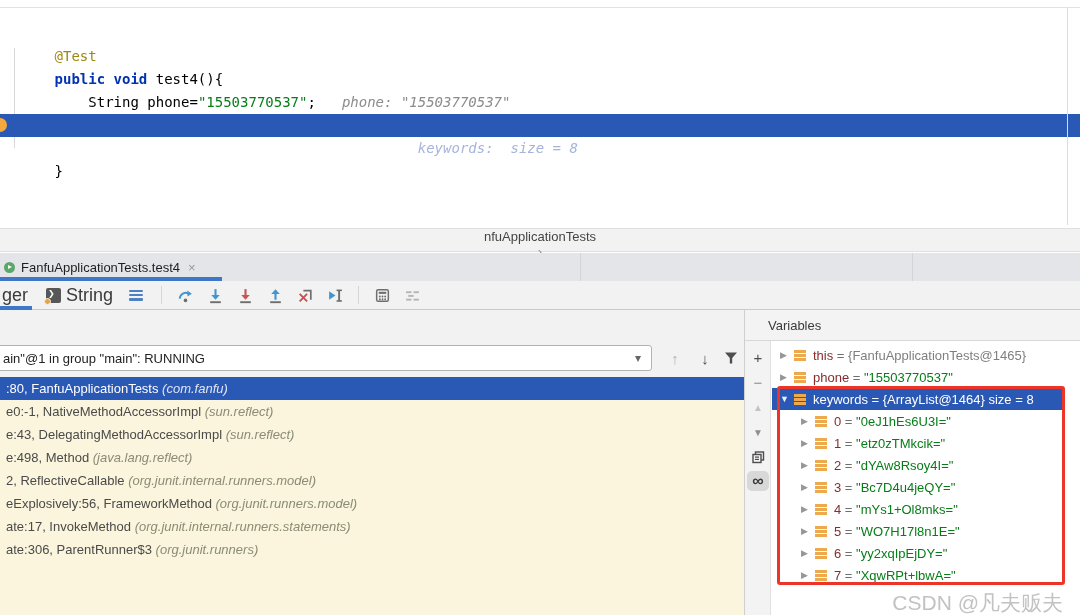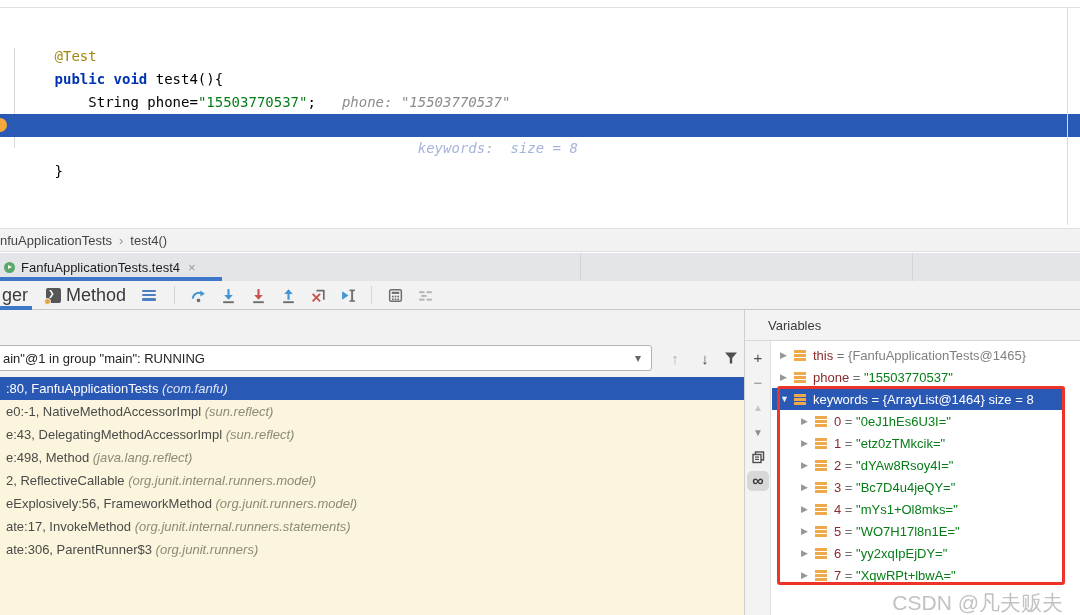--- a/index.html
+++ b/index.html
@@ -24,21 +24,21 @@
   .italic { font-style:italic; }
   .chip { display:inline-block; font-family:"Liberation Sans",sans-serif; font-style:normal;
           font-size:12px; line-height:16px; color:#7F7F7F; background:#E9E9E9;
           border-radius:3px; padding:0 4px; vertical-align:1px; }
   .exec-marker { position:absolute; left:-7px; top:118px; width:14px; height:14px;
                  border-radius:50%; background:#F5A93C; z-index:3; }
 
   
   .breadcrumb-row { position:absolute; left:0; top:228px; width:1080px; height:24px;
                     background:#F2F2F2; border-top:1px solid #E0E0E0; border-bottom:1px solid #DFDFDF;
-                    display:flex; align-items:center; font-size:13px; color:#454545; }
+                    display:flex; align-items:center; font-size:13px; color:#454545;flex-direction:column; }
   .breadcrumb-sep { color:#949494; margin:0 7px; }
 
   
   .tab-strip { position:absolute; left:0; top:253px; width:1080px; height:28px; background:#E3E5E9; }
   .tab-sep { position:absolute; top:0; width:1px; height:28px; background:#D2D4D8; }
   .run-tab { position:absolute; left:0; top:0; height:28px; display:flex; align-items:center;
              padding:0 8px 0 4px; font-size:13px; color:#1E1E1E; }
   .run-tab-underline { position:absolute; left:0; top:24px; width:222px; height:4px; background:#3E77C8; }
   .run-icon { width:11px; height:11px; border-radius:50%; background:#59A869; margin-right:6px; position:relative; }
   .run-icon::after { content:""; position:absolute; left:4px; top:3px; border-left:4px solid #fff;
@@ -150,21 +150,21 @@
   </div>
 
   <div class="toolbar-row">
     <span class="dbg-tab-partial">ger</span>
     <div class="dbg-underline"></div>
 
     <div class="console-tab">
       <span class="console-icon">
           <span class="console-badge"></span>
         </span>
-      <span>Method</span>
+      <span>String</span>
     </div>
 
     <div class="hamburger">
         <span></span>
         <span></span>
         <span></span>
       </div>
     <div class="tb-sep"></div>
 
     <div class="tb-icon">

